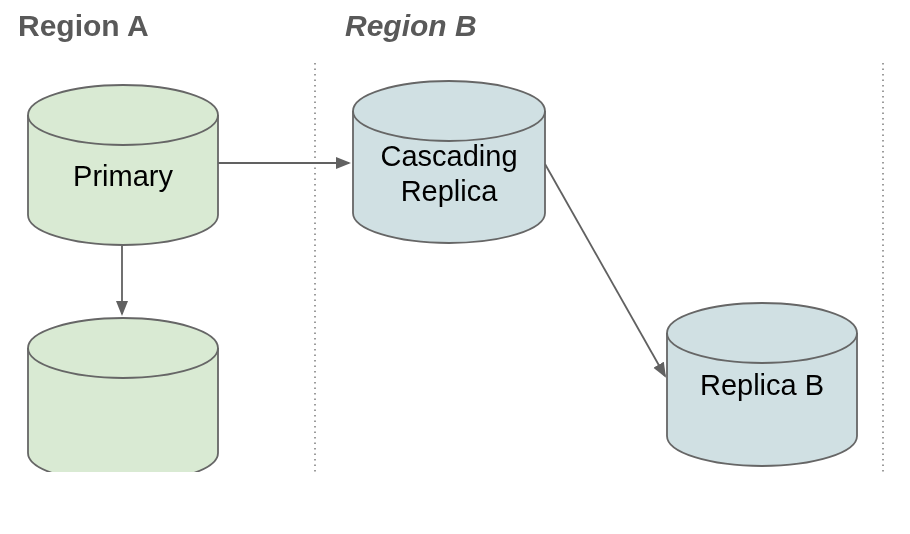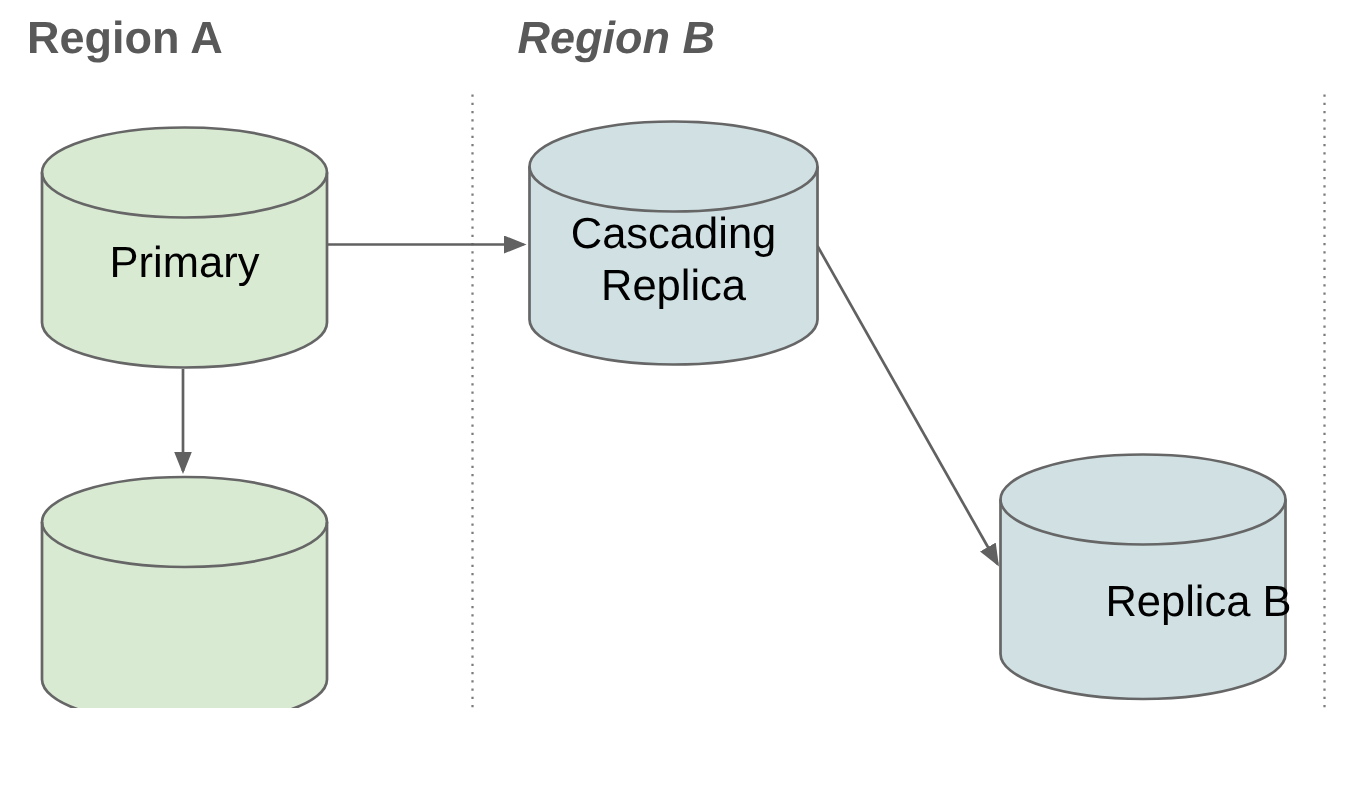--- a/index.html
+++ b/index.html
@@ -35,21 +35,21 @@
     text-align: center;
     line-height: 35px;
     white-space: nowrap;
   }
   .node-label.wrap { white-space: normal; width: 175px; }
   #region-a-title { left: 18px;  top: 9px; }
   #region-b-title { left: 345px; top: 9px; font-style: italic; }
   #primary-label   { left: 123px; top: 176px; }
   #cascading-label { left: 449px; top: 174px; }
   #replica-a-label { left: 123px; top: 407px; }
-  #replica-b-label { left: 762px; top: 402px; margin-left: 37px; }
+  #replica-b-label { left: 762px; top: 385px; }
 </style>
 </head>
 <body>
 
 <div id="canvas">
 
   <svg class="diagram-svg" viewBox="0 0 910 534" xmlns="http://www.w3.org/2000/svg">
     <defs>
       <marker id="arrowhead" markerUnits="userSpaceOnUse" markerWidth="16" markerHeight="13" refX="13" refY="6" orient="auto">
         <path d="M0,0 L15,6 L0,12 Z" fill="#616161"></path>

